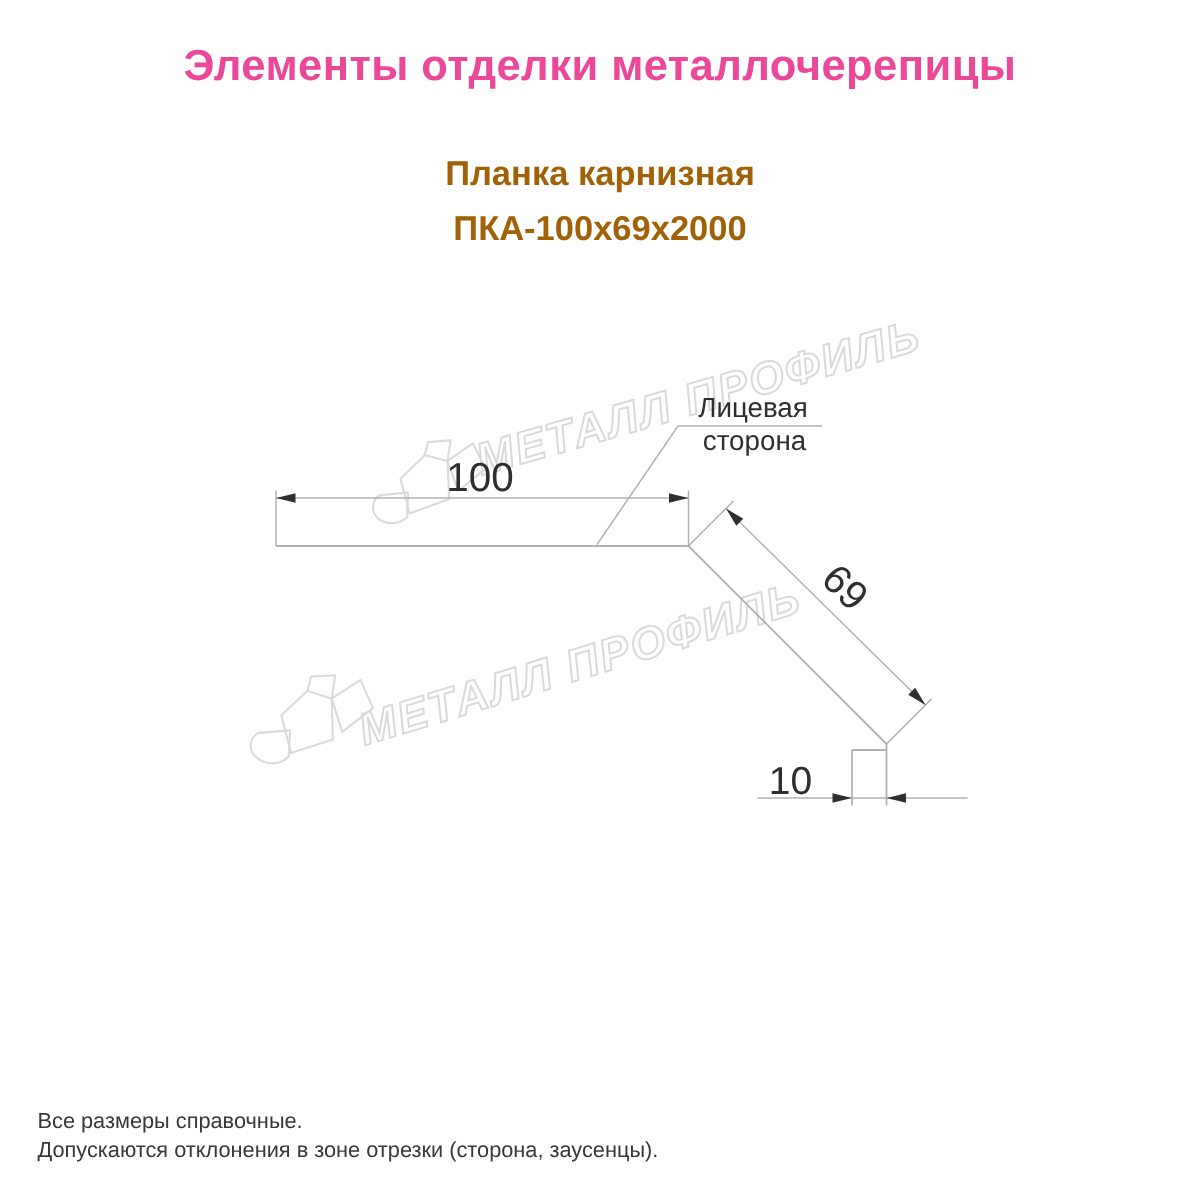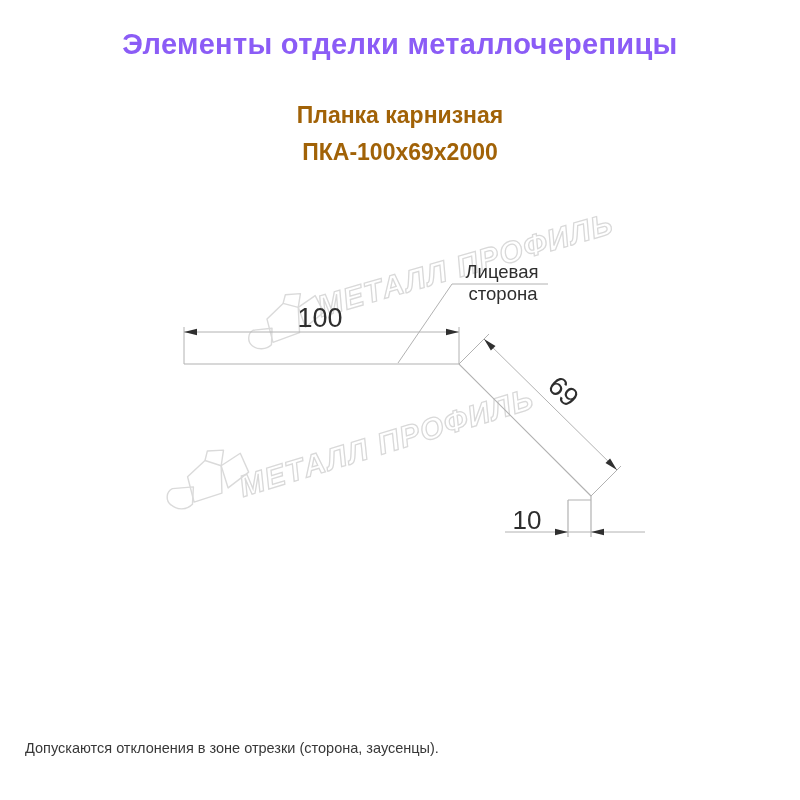--- a/index.html
+++ b/index.html
@@ -12,21 +12,21 @@
     font-family: "Liberation Sans", sans-serif;
   }
   .page-title {
     position: absolute;
     top: 28px;
     left: 0;
     width: 100%;
     text-align: center;
     font-size: 29px;
     font-weight: bold;
-    color: #8b5cf6;
+    color: #ec4899;
     letter-spacing: 0.3px;
   }
   .subtitle {
     position: absolute;
     top: 97px;
     left: 0;
     width: 100%;
     text-align: center;
     font-size: 23px;
     font-weight: bold;
@@ -122,16 +122,17 @@
     </g>
 
     <g>
       <path stroke="#b2b2b2" stroke-width="1" fill="none" d="M398,363 L452,284 H548"></path>
       <text class="dim-text" x="502" y="278" font-size="18.5" text-anchor="middle">Лицевая</text>
       <text class="dim-text" x="503" y="300" font-size="18.5" text-anchor="middle">сторона</text>
     </g>
   </svg>
 
   <div class="footer">
+    <div>Все размеры справочные.</div>
     <div>Допускаются отклонения в зоне отрезки (сторона, заусенцы).</div>
   </div>
 
 </div>
 
 </body></html>

